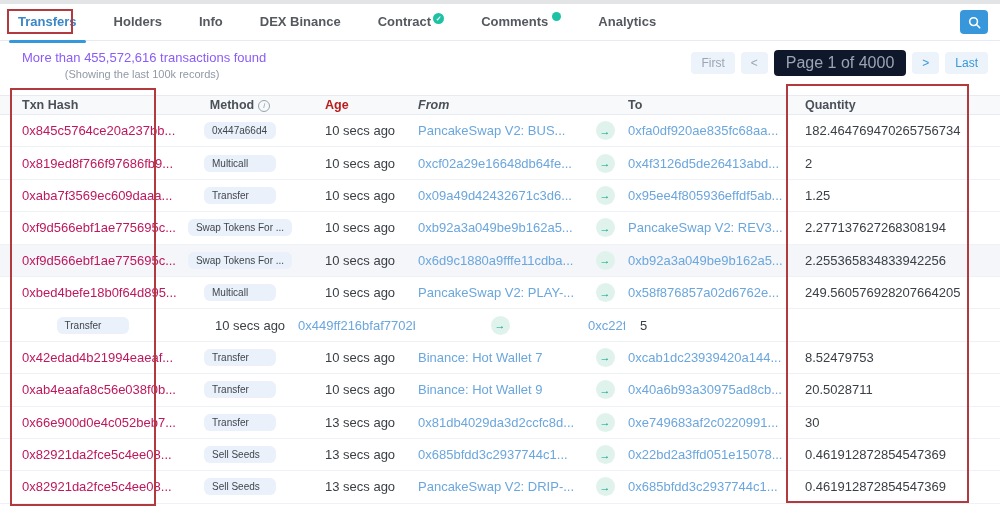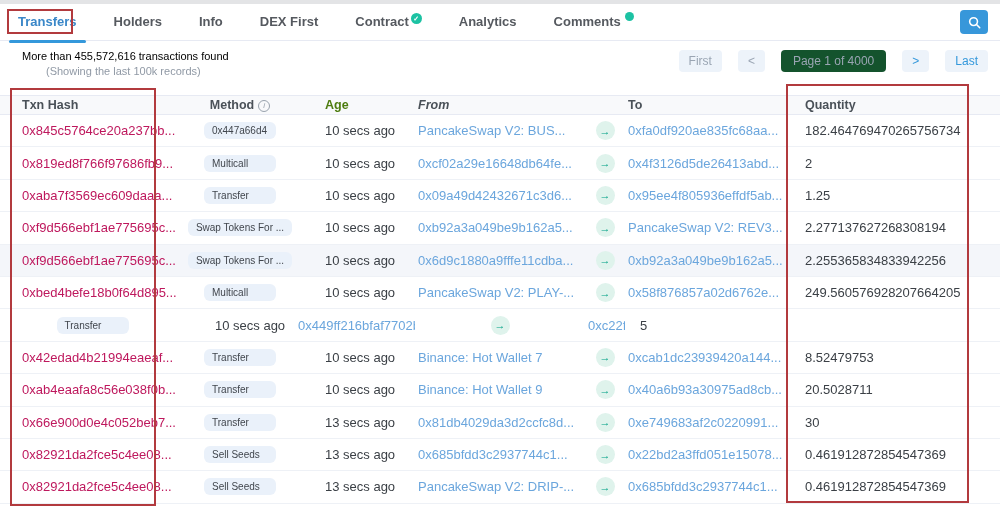--- a/index.html
+++ b/index.html
@@ -12,33 +12,33 @@
   .tab { position: relative; font-size: 13px; font-weight: 700; color: #55595f; padding: 10px 0 12px; margin-right: 37px; cursor: pointer; white-space: nowrap; }
   .tab.active { color: #3a87c8; }
   .tab.active::after { content: ""; position: absolute; left: -9px; right: -9px; bottom: -2px; height: 3px; background: #3498db; border-radius: 2px; }
   .tab .check-badge { display: inline-flex; align-items: center; justify-content: center; width: 11px; height: 11px; border-radius: 50%; background: #1cc2a3; color: #fff; font-size: 7px; vertical-align: super; margin-left: 2px; }
   .tab .dot-badge { display: inline-block; width: 9px; height: 9px; border-radius: 50%; background: #1cc2a3; vertical-align: super; margin-left: 4px; }
   .search-btn { margin-left: auto; margin-right: 12px; width: 28px; height: 24px; background: #3797da; border: none; border-radius: 4px; display: flex; align-items: center; justify-content: center; cursor: pointer; }
 
   
   .infobar { display: flex; justify-content: space-between; align-items: flex-start; padding: 9px 12px 0 0; height: 54px; }
   .summary { padding-left: 22px; }
-  .summary-main { font-size: 11px; color: #000000; }
+  .summary-main { font-size: 13px; color: #8b5cf6; }
   .summary-sub { font-size: 11px; color: #9099a5; margin-top: 3px; margin-left: -4px; text-align: center; }
-  .pagination { display: flex; gap: 16px; align-items: center; }
+  .pagination { display: flex; gap: 6px; align-items: center; }
   .pg-btn { background: #edf3fa; border: none; border-radius: 4px; font-size: 12px; padding: 4px 10px; color: #9aa5b3; cursor: pointer; font-family: "Liberation Sans", sans-serif; }
   .pg-btn.enabled { color: #3498db; }
-  .pg-current { background: #14532d; border-radius: 4px; font-size: 12px; padding: 4px 12px; color: #9aa5b3; }
+  .pg-current { background: #0f172a; border-radius: 4px; font-size: 16px; padding: 4px 12px; color: #9aa5b3; }
 
   
   .grid-cols { display: grid; grid-template-columns: 185px 110px 120px 170px 40px 165px 1fr; align-items: center; }
   .thead { height: 20px; background: #f8f9fb; border-top: 1px solid #e7eaf3; border-bottom: 1px solid #e7eaf3; font-size: 12.5px; font-weight: 700; color: #4a5158; }
   .th-hash { padding-left: 22px; }
   .th-method { text-align: center; }
-  .th-age { padding-left: 30px; color: #4d7c0f; cursor: pointer; }
+  .th-age { padding-left: 30px; color: #b91c1c; cursor: pointer; }
   .th-from { padding-left: 3px; font-style: italic; }
   .th-to { padding-left: 3px; }
   .th-qty { padding-left: 15px; }
   .info-i { display: inline-flex; align-items: center; justify-content: center; width: 12px; height: 12px; border: 1px solid #98a2ad; border-radius: 50%; color: #98a2ad; font-size: 8px; font-weight: 400; font-style: italic; margin-left: 4px; vertical-align: 1px; }
 
   .trow { height: 32.4px; border-bottom: 1px solid #eef1f6; font-size: 13px; background: #fff; }
   .trow.hl { background: #f4f6fa; }
   .cell { overflow: hidden; white-space: nowrap; text-overflow: clip; }
   .c-hash { padding-left: 22px; color: #be185d; cursor: pointer; }
   .c-method { display: flex; justify-content: center; }
@@ -57,24 +57,24 @@
 </style>
 </head>
 <body>
 
 <div class="top-strip"></div>
 
 <div class="tabbar">
   <div class="tab active"><span>Transfers</span></div>
   <div class="tab"><span>Holders</span></div>
   <div class="tab"><span>Info</span></div>
-  <div class="tab"><span>DEX First</span></div>
+  <div class="tab"><span>DEX Binance</span></div>
   <div class="tab"><span>Contract</span><span class="check-badge">✓</span></div>
+  <div class="tab"><span>Comments</span><span class="dot-badge"></span></div>
   <div class="tab"><span>Analytics</span></div>
-  <div class="tab"><span>Comments</span><span class="dot-badge"></span></div>
   <button class="search-btn">
     <svg width="13" height="13" viewBox="0 0 14 14">
         <circle cx="6" cy="6" r="4.2" fill="none" stroke="#fff" stroke-width="1.7"></circle>
         <line x1="9.2" y1="9.2" x2="12.6" y2="12.6" stroke="#fff" stroke-width="1.7" stroke-linecap="round"></line>
       </svg>
   </button>
 </div>
 
 <div class="infobar">
   <div class="summary">

